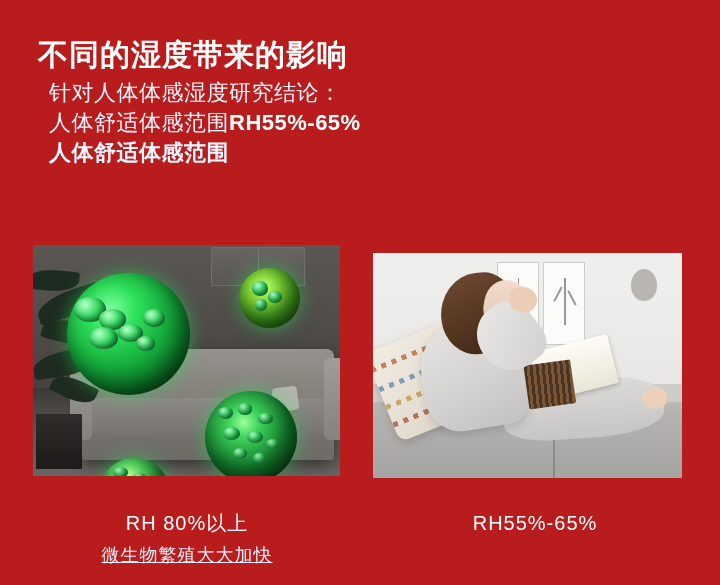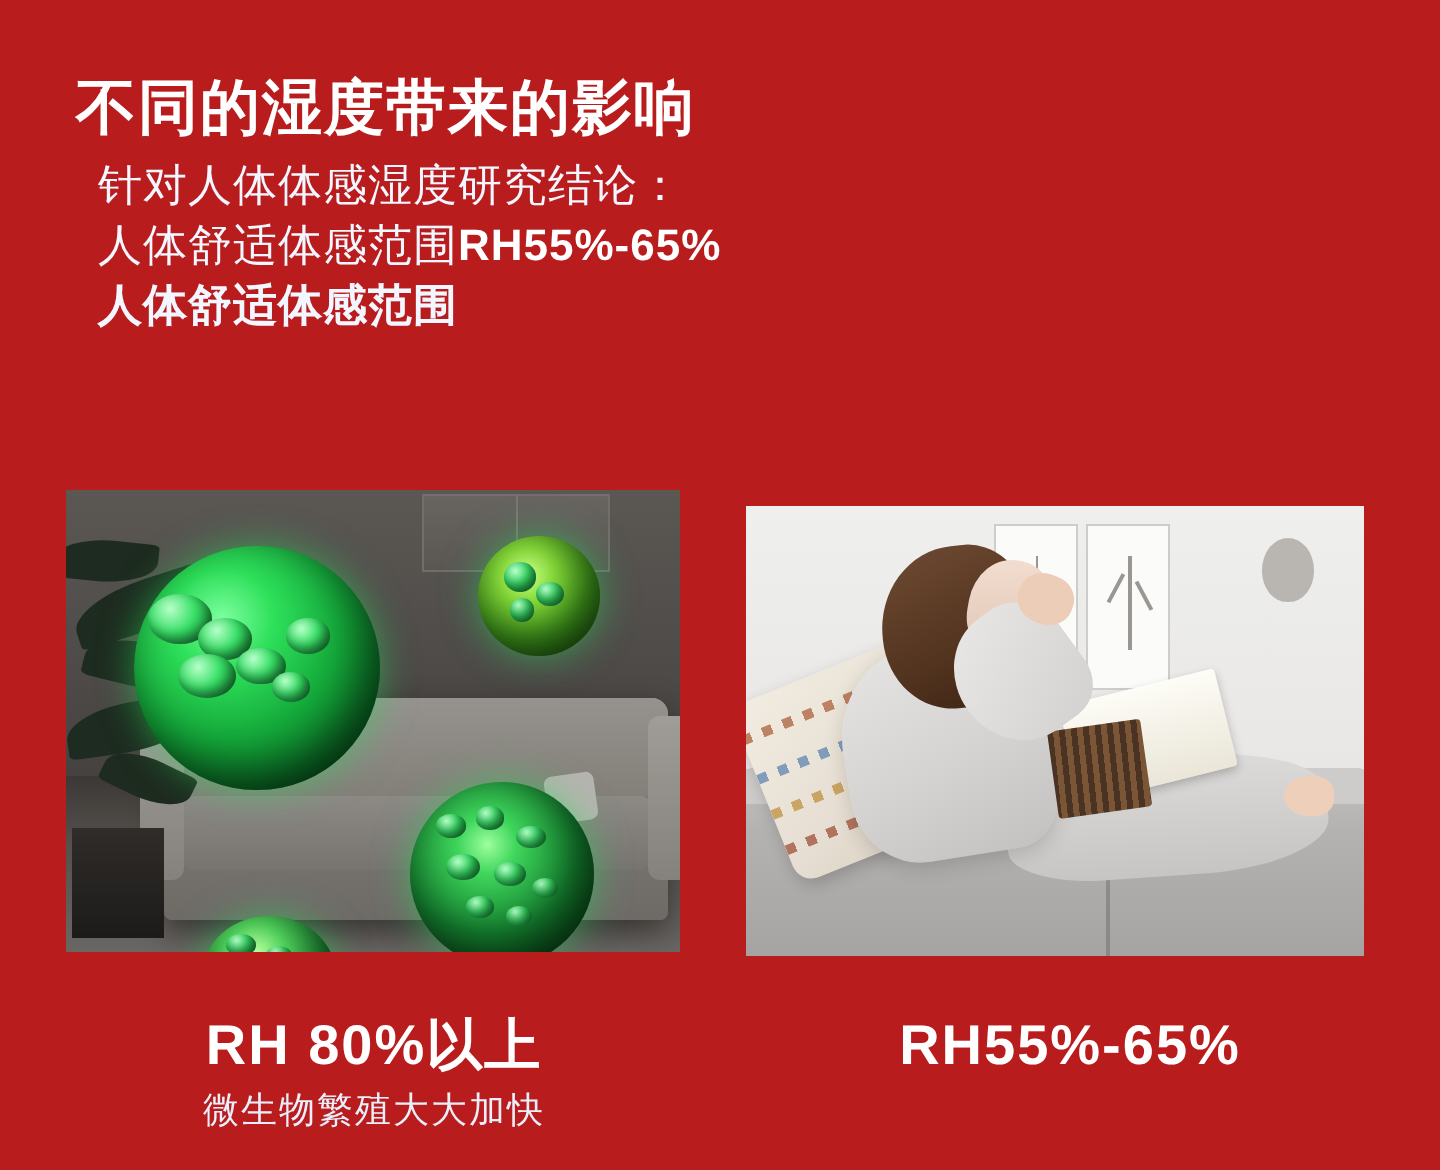--- a/index.html
+++ b/index.html
@@ -373,33 +373,34 @@
 
   
   .caption {
     position: absolute;
     text-align: center;
     width: 320px;
   }
   .caption-left  { left: 27px;  top: 508px; }
   .caption-right { left: 375px; top: 508px; }
   .cap-main {
-    font-size: 28px;
-    font-weight: bold;
+    font-size: 20px;
+    font-weight: normal;
     color: #ffffff;
     letter-spacing: 1px;
     line-height: 30px;
     text-align: center;
   }
   .cap-sub {
     margin-top: 5px;
     font-size: 18px;
     color: #e9eefb;
     letter-spacing: 1px;
     line-height: 24px;
+    text-decoration: underline;
   }
 </style>
 </head>
 <body>
 
 <div id="poster">
 
   <h1 class="headline">不同的湿度带来的影响</h1>
 
   <div class="copy">

